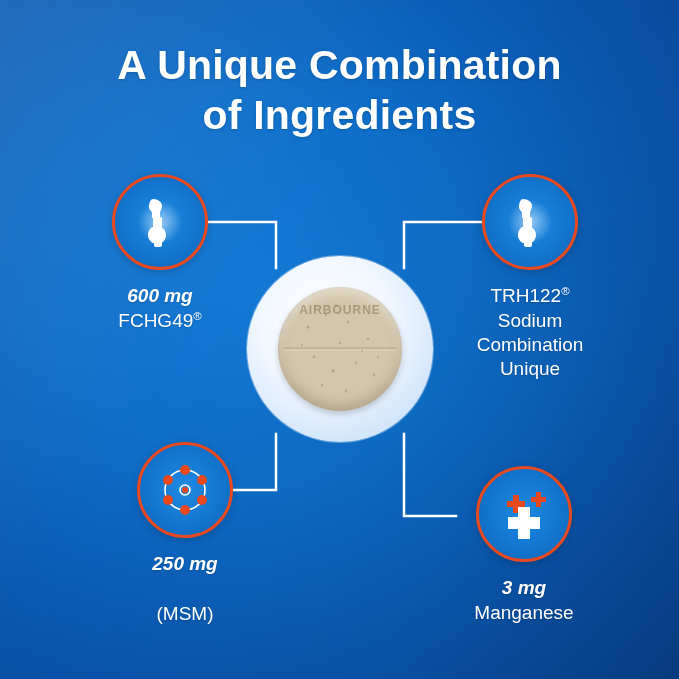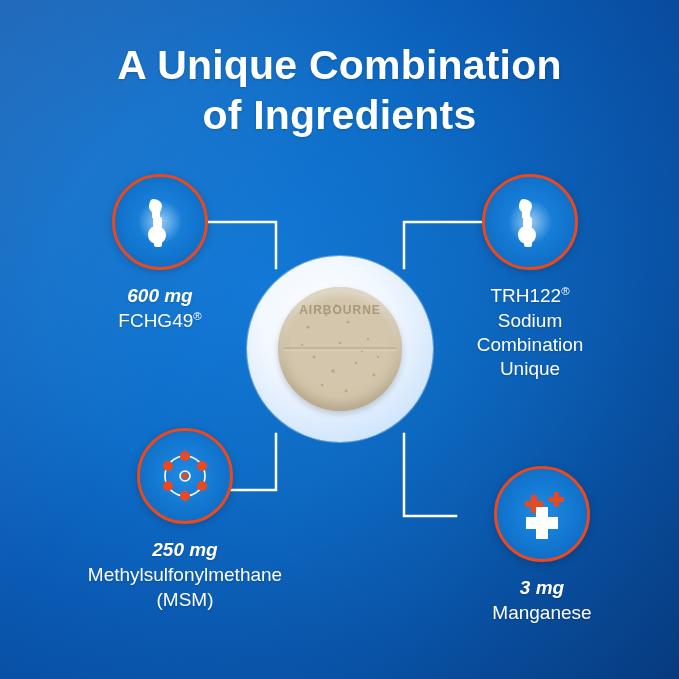--- a/index.html
+++ b/index.html
@@ -92,22 +92,22 @@
     font-weight: bold;
     font-size: 19px;
     margin-bottom: 1px;
     font-style: italic;
   }
   sup { font-size: 0.6em; vertical-align: super; }
 
   
   #node-glucosamine { left: 40px; top: 174px; width: 240px; }
   #node-chondroitin { left: 420px; top: 174px; width: 220px; }
-  #node-msm        { left: 20px; top: 428px; width: 330px; }
-  #node-manganese  { left: 432px; top: 466px; width: 220px; }
+  #node-msm        { left: 20px; top: 442px; width: 330px; }
+  #node-manganese  { left: 414px; top: 466px; width: 220px; }
 </style>
 </head>
 <body>
 
 <div class="bg-sheen"></div>
 
 <div class="title">
   <div>A Unique Combination</div>
   <div>of Ingredients</div>
 </div>
@@ -214,21 +214,21 @@
         <circle cx="48" cy="41" r="5"></circle>
         <circle cx="31" cy="51" r="5"></circle>
         <circle cx="14" cy="41" r="5"></circle>
         <circle cx="14" cy="21" r="5"></circle>
         <circle cx="31" cy="31" r="3"></circle>
       </g>
     </svg>
   </div>
   <div class="caption">
     <span class="dose">250 mg</span>
-    <span>Methylsulfonylmethane</span><br>
+    <br>
     <span>(MSM)</span>
   </div>
 </div>
 
 <div class="node" id="node-manganese">
   <div class="badge">
     <svg width="58" height="58" viewBox="0 0 58 58">
       <g fill="#e8491f">
         <path d="M12 16 h6 v-6 h6 v6 h6 v6 h-6 v6 h-6 v-6 h-6 z"></path>
         <path d="M36 12 h5 v-5 h5 v5 h5 v5 h-5 v5 h-5 v-5 h-5 z"></path>

